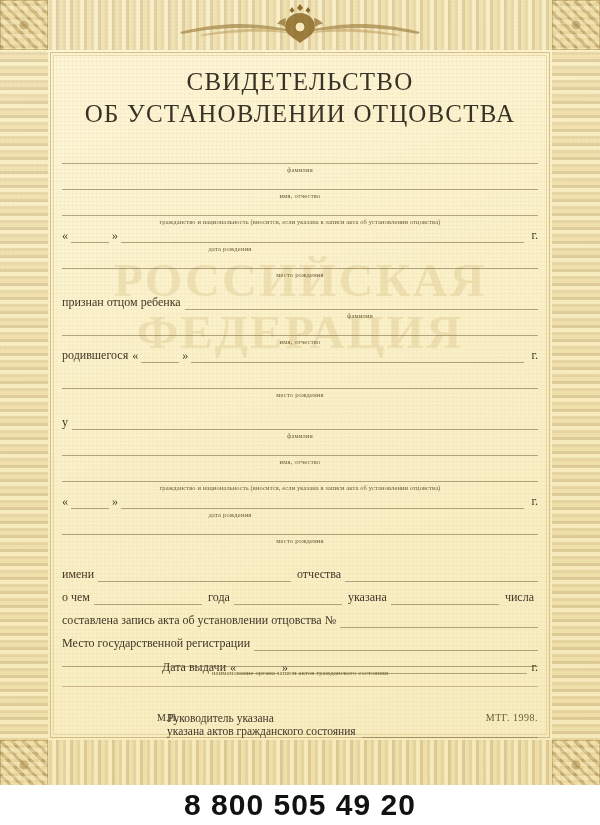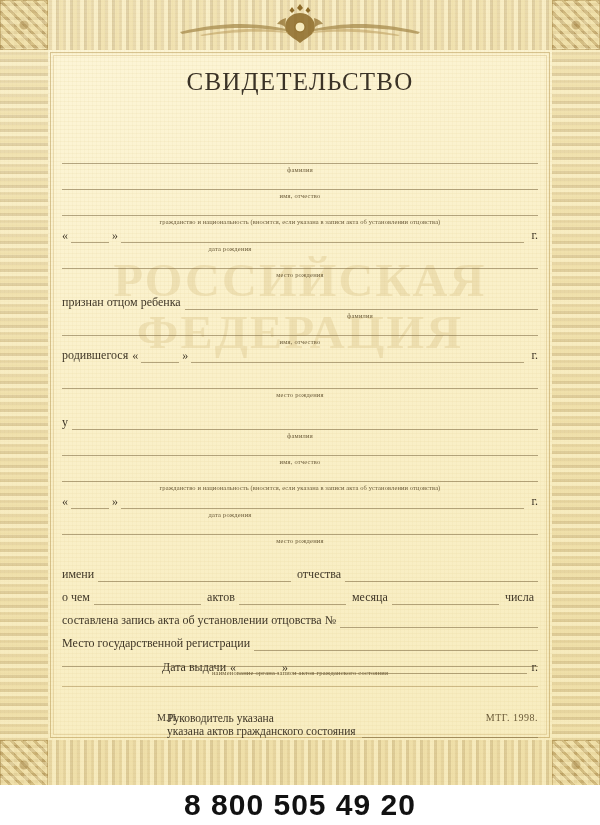--- a/index.html
+++ b/index.html
@@ -288,20 +288,21 @@
     <path d="M400 17 C360 9 336 10 312 14 L312 15 C338 13 360 13 398 18 Z" fill="#c0a262" opacity="0.6"></path>
   </svg>
 
   <div class="watermark">
     <div>РОССИЙСКАЯ</div>
     <div>ФЕДЕРАЦИЯ</div>
   </div>
 
   <div class="title-block">
     <div class="title-line1">СВИДЕТЕЛЬСТВО</div>
+    <div class="title-line2">ОБ УСТАНОВЛЕНИИ ОТЦОВСТВА</div>
   </div>
 
   <div class="form">
 
     <div class="row">
       <div class="rule"></div>
     </div>
     <div class="caption">фамилия</div>
 
     <div class="row">
@@ -399,23 +400,23 @@
       <span class="rule"></span>
       <span class="label" style="padding-left:6px">отчества</span>
       <span class="rule"></span>
     </div>
 
     <div class="spacer-6"></div>
 
     <div class="row">
       <span class="label">о чем</span>
       <span class="rule"></span>
-      <span class="label" style="padding-left:6px">актов</span>
-      <span class="rule"></span>
-      <span class="label" style="padding-left:6px">месяца</span>
+      <span class="label" style="padding-left:6px">года</span>
+      <span class="rule"></span>
+      <span class="label" style="padding-left:6px">указана</span>
       <span class="rule"></span>
       <span class="label" style="padding-left:6px">числа</span>
     </div>
 
     <div class="spacer-6"></div>
 
     <div class="row">
       <span class="label">составлена запись акта об установлении отцовства  №</span>
       <span class="rule"></span>
     </div>

